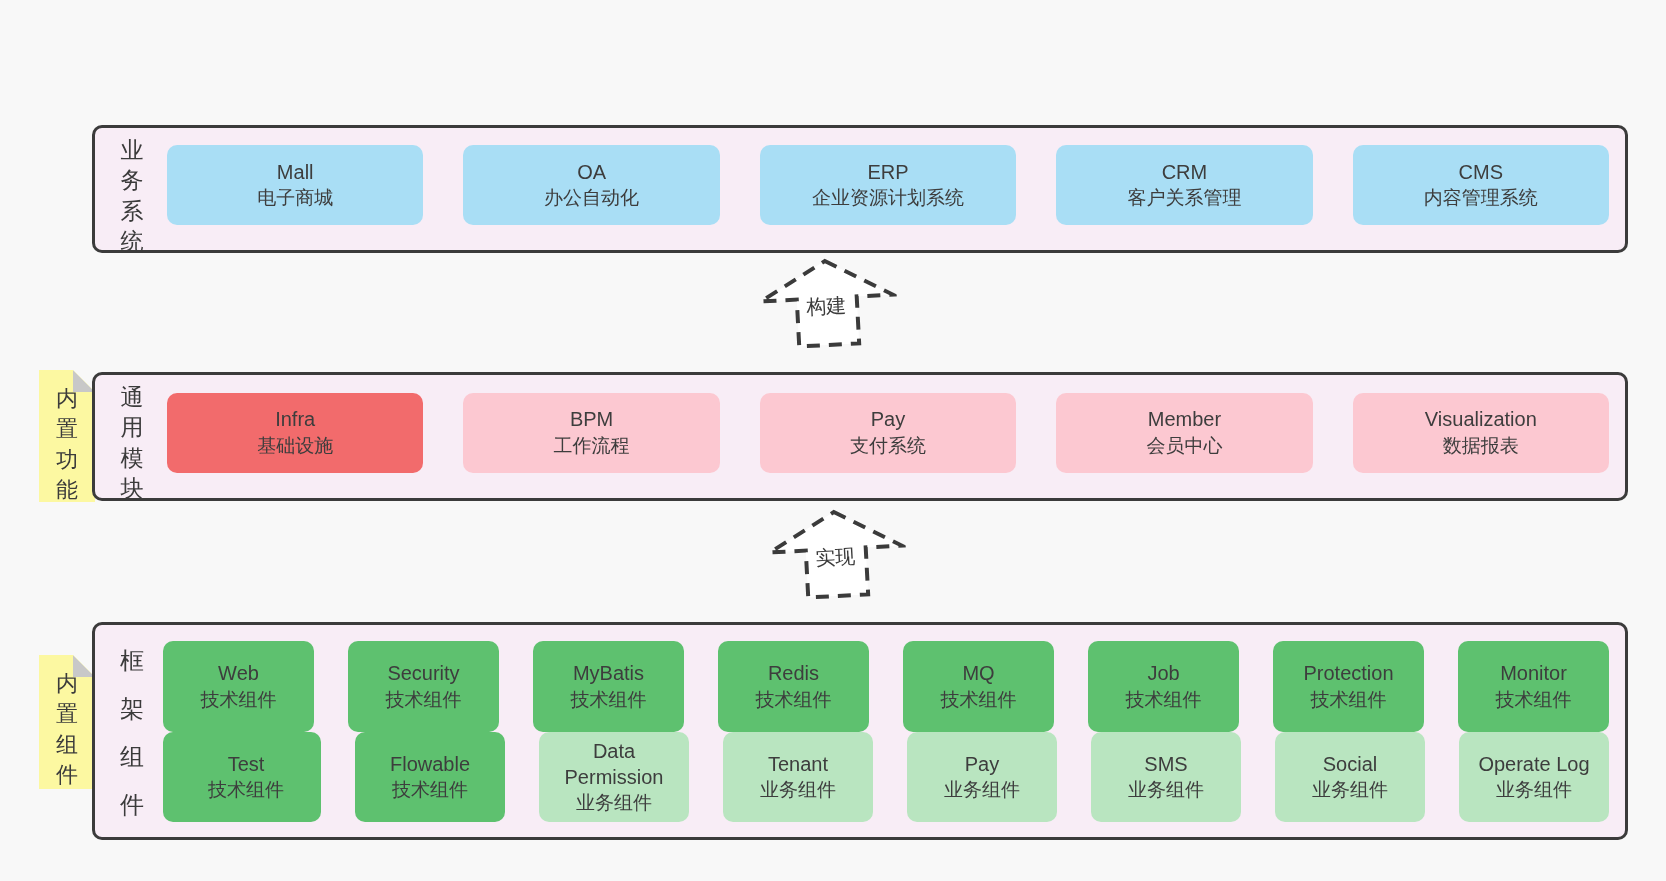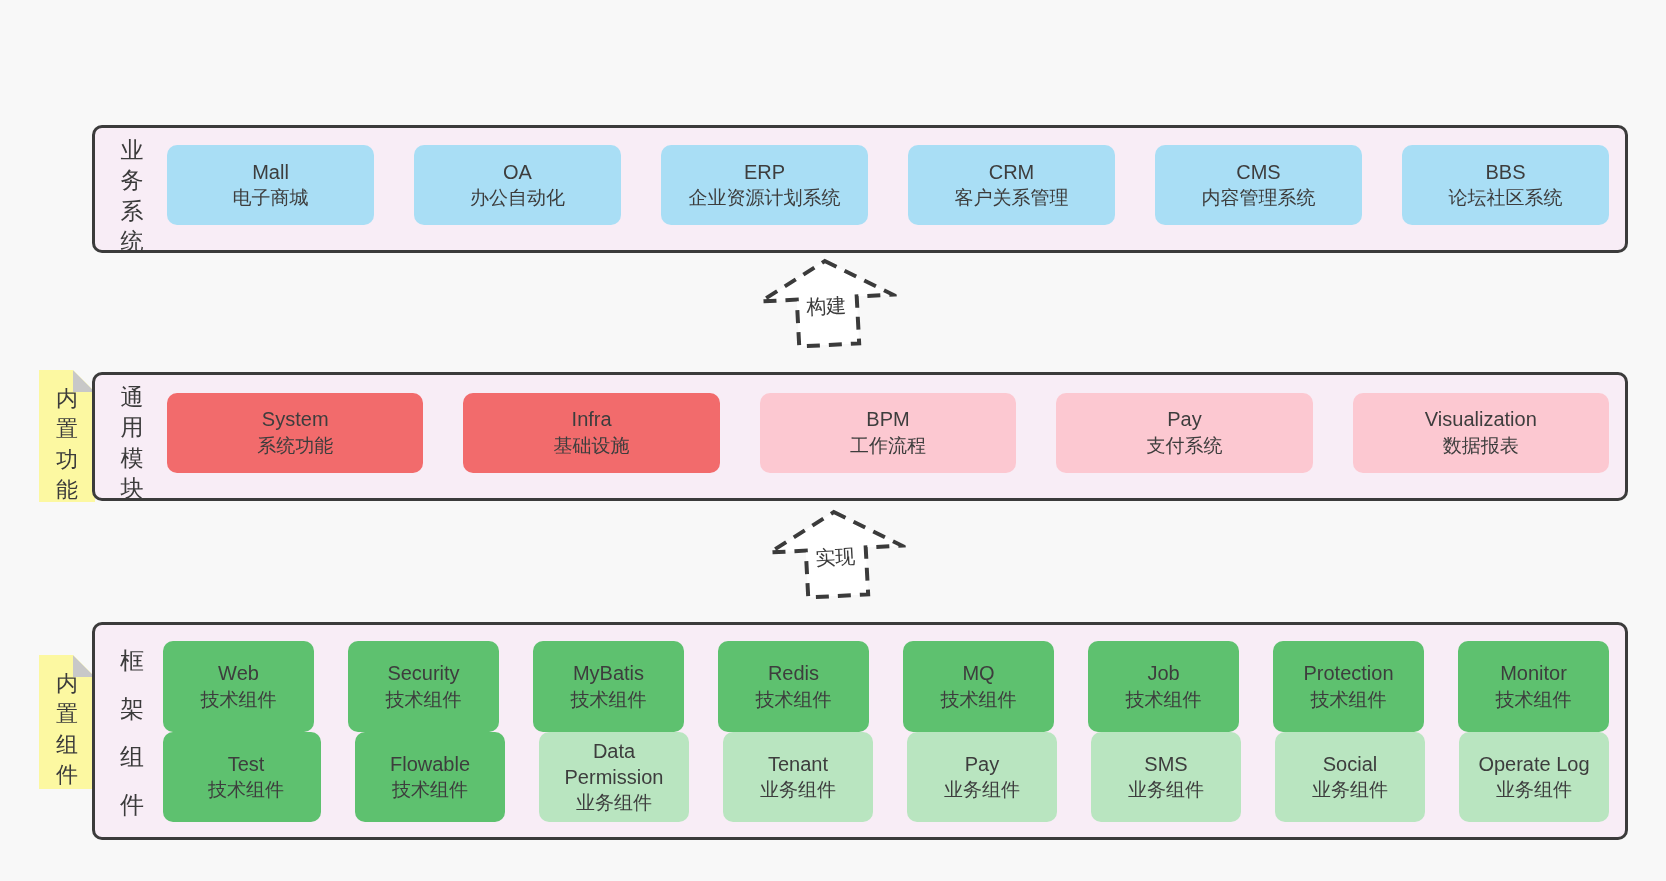--- a/index.html
+++ b/index.html
@@ -84,24 +84,20 @@
           <div class="box-title">ERP</div>
           <div class="box-sub">企业资源计划系统</div>
         </div>
         <div class="box" style="background: rgb(169, 222, 245);">
           <div class="box-title">CRM</div>
           <div class="box-sub">客户关系管理</div>
         </div>
         <div class="box" style="background: rgb(169, 222, 245);">
           <div class="box-title">CMS</div>
           <div class="box-sub">内容管理系统</div>
-        </div>
-        <div class="box" style="background: rgb(169, 222, 245);">
-          <div class="box-title">BBS</div>
-          <div class="box-sub">论坛社区系统</div>
         </div>
       </div>
   </div>
 
   <div class="arrow" id="arrow-build">
     <svg width="140" height="92" viewBox="0 0 140 92">
       <polygon points="70,4 136,41 100,41 100,88 40,88 40,41 4,41" fill="#ffffff" stroke="#3b3b3b" stroke-width="4" stroke-dasharray="13 9" stroke-linejoin="miter"></polygon>
     </svg>
     <span class="arrow-label">构建</span>
   </div>
@@ -110,34 +106,34 @@
 置
 功
 能</div>
   <div class="panel" id="panel-modules">
     <div class="panel-label">通
 用
 模
 块</div>
     <div class="boxes">
         <div class="box" style="background: rgb(242, 107, 108);">
-          <div class="box-title">System</div>
-          <div class="box-sub">系统功能</div>
-        </div>
-        <div class="box" style="background: rgb(242, 107, 108);">
           <div class="box-title">Infra</div>
           <div class="box-sub">基础设施</div>
         </div>
         <div class="box" style="background: rgb(252, 200, 209);">
           <div class="box-title">BPM</div>
           <div class="box-sub">工作流程</div>
         </div>
         <div class="box" style="background: rgb(252, 200, 209);">
           <div class="box-title">Pay</div>
           <div class="box-sub">支付系统</div>
+        </div>
+        <div class="box" style="background: rgb(252, 200, 209);">
+          <div class="box-title">Member</div>
+          <div class="box-sub">会员中心</div>
         </div>
         <div class="box" style="background: rgb(252, 200, 209);">
           <div class="box-title">Visualization</div>
           <div class="box-sub">数据报表</div>
         </div>
       </div>
   </div>
 
   <div class="arrow" id="arrow-implement">
     <svg width="140" height="92" viewBox="0 0 140 92">

